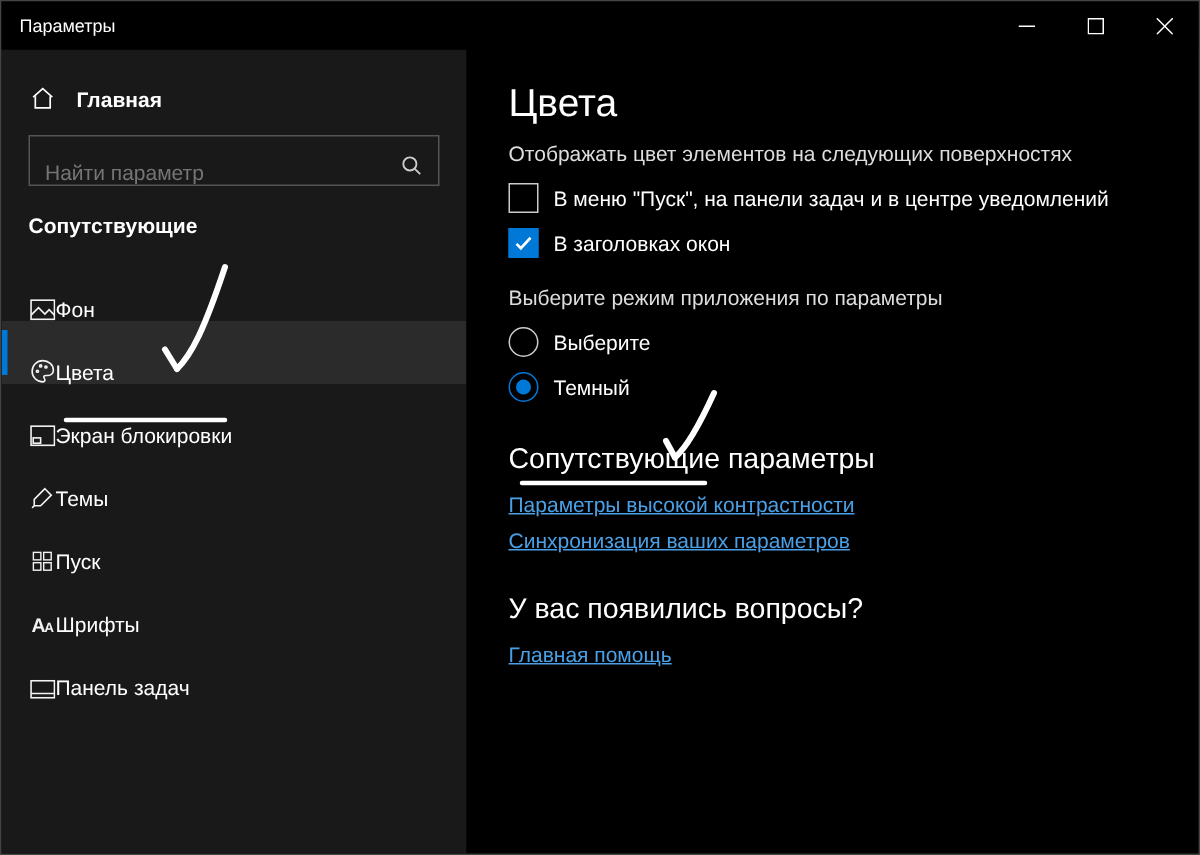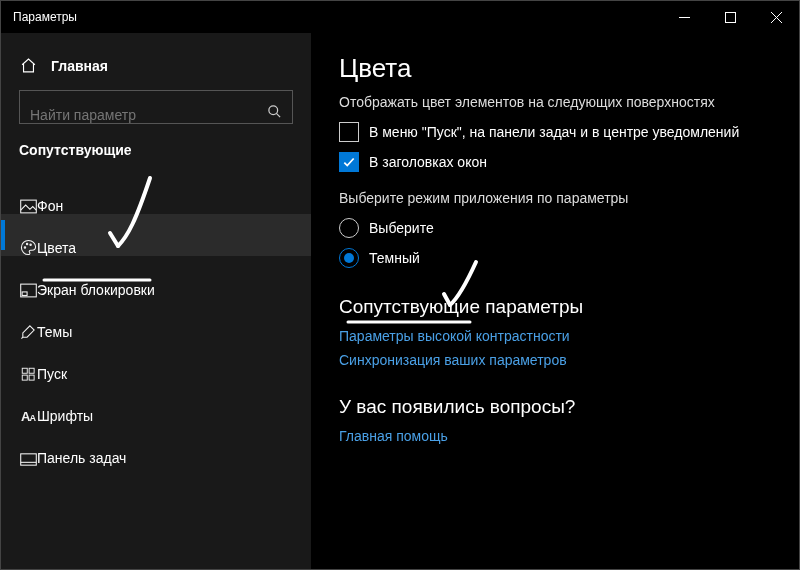--- a/index.html
+++ b/index.html
@@ -30,21 +30,21 @@
   .cut { margin-top:-4px; }
   .check-row { display:flex; align-items:center; gap:10px; margin: 10px 0; font-size:14px; }
   .checkbox { width:20px; height:20px; border:1.5px solid #ccc; display:flex; align-items:center; justify-content:center; }
   .checkbox.checked { background:#0078d7; border-color:#0078d7; }
   .checkbox.checked svg { stroke:#fff; }
   .radio-row { display:flex; align-items:center; gap:10px; margin:10px 0; font-size:14px; }
   .radio { width:20px; height:20px; border:1.5px solid #ccc; border-radius:50%; display:flex; align-items:center; justify-content:center; }
   .radio.sel { border-color:#0078d7; }
   .radio.sel::after { content:""; width:10px; height:10px; border-radius:50%; background:#0078d7; }
   .section-h { font-size:19px; font-weight:400; margin-top:28px; margin-bottom:10px; }
-  .link { color:#4aa0e6; font-size:14px; margin:8px 0; display:block; }
+  .link { color:#4aa0e6; font-size:14px; margin:8px 0; display:block;text-decoration:underline; }
   .gap { height: 8px; }
   
   .annot { position:absolute; pointer-events:none; }
 </style>
 </head>
 <body>
 
 <div class="window">
   <div class="titlebar">
     <span class="title">Параметры</span>

